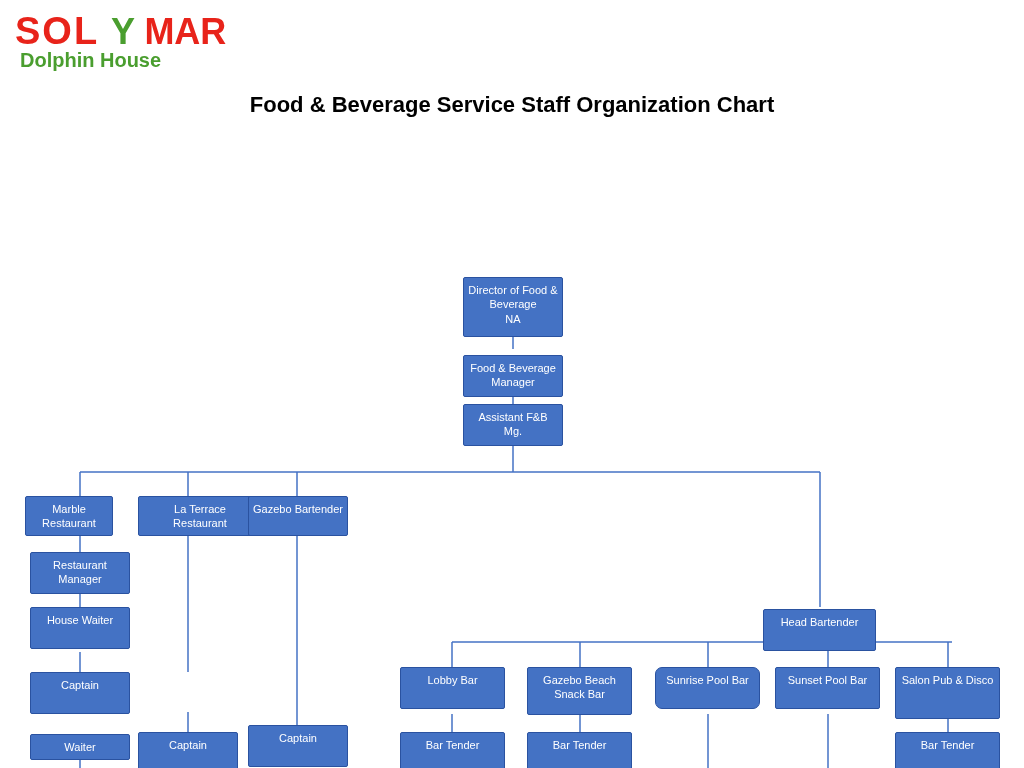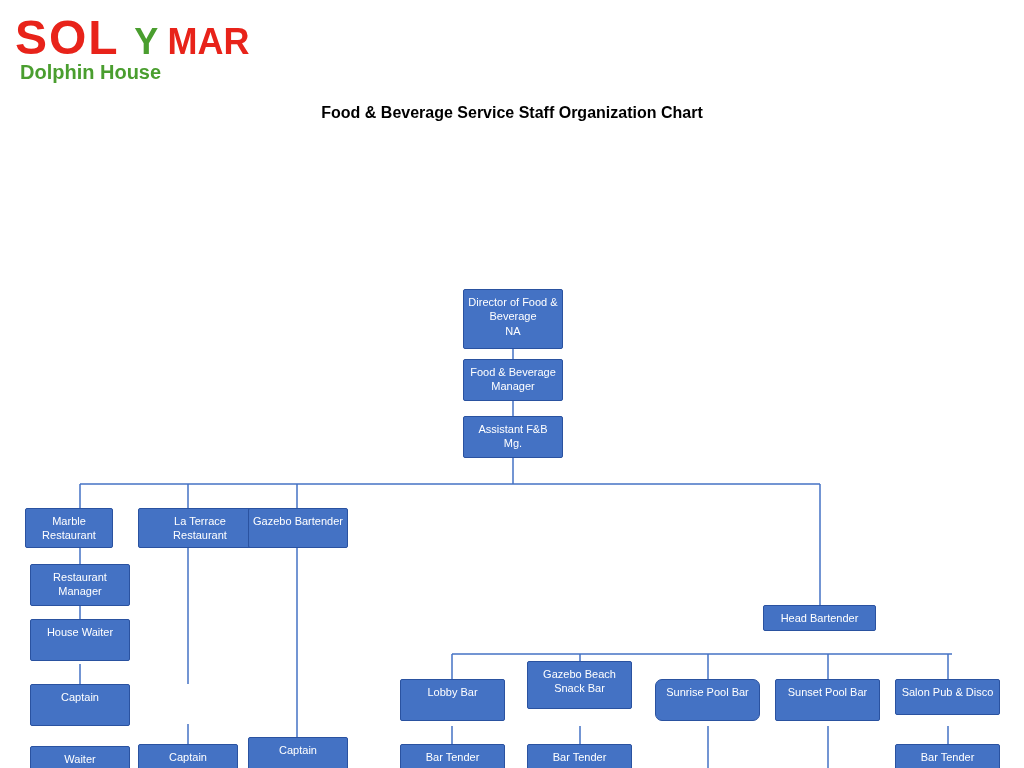--- a/index.html
+++ b/index.html
@@ -1,24 +1,24 @@
 <!DOCTYPE html>
 <html><head>
   <meta charset="utf-8">
   <style>
     * { box-sizing: border-box; margin: 0; padding: 0; }
     body { font-family: Arial, sans-serif; background: #fff; width: 1024px; min-height: 768px; overflow-x: hidden; }
 
     #logo-area { padding: 10px 15px; }
-    #logo-area .sol { color: #e8231a; font-size: 48px; font-weight: 900; letter-spacing: 2px; display: inline; }
+    #logo-area .sol { color: #e8231a; font-size: 38px; font-weight: 900; letter-spacing: 2px; display: inline; }
     #logo-area .ymar { color: #e8231a; font-size: 36px; font-weight: 900; }
     #logo-area .y-green { color: #4a9e2f; font-size: 36px; font-weight: 900; }
     #logo-area .dolphin { color: #4a9e2f; font-size: 20px; font-weight: bold; display: block; margin-top: -4px; margin-left: 5px; }
 
-    #chart-title { text-align: center; font-size: 16px; font-weight: bold; margin: 10px 0 32px 0; color: #000; }
+    #chart-title { text-align: center; font-size: 22px; font-weight: bold; margin: 10px 0 24px 0; color: #000; }
 
     .org-chart { position: relative; width: 1024px; padding-bottom: 20px; }
 
     .box {
       background: #4472c4;
       color: #fff;
       border: 1.5px solid #2a52a0;
       border-radius: 2px;
       text-align: center;
       font-size: 11px;
@@ -113,21 +113,21 @@
 
     <line x1="828" y1="572" x2="828" y2="650"></line>
 
     <line x1="948" y1="572" x2="948" y2="590"></line>
   </svg>
 
   <div class="box" style="left:463px; top:135px; width:100px; height:60px;text-align:center;">
     Director of Food &amp;<br>Beverage<br>NA
   </div>
 
-  <div class="box" style="left:463px; top:205px; width:100px; height:42px;">
+  <div class="box" style="left:463px; top:213px; width:100px; height:42px;">
     Food &amp; Beverage<br>Manager
   </div>
 
   <div class="box" style="left:463px; top:262px; width:100px; height:42px;">
     Assistant F&amp;B Mg.
   </div>
 
   <div class="box" style="left:25px; top:354px; width:88px; height:40px;">
     Marble Restaurant
   </div>
@@ -158,41 +158,41 @@
   </div>
 
   <div class="box" style="left:248px; top:583px; width:100px; height:42px;">
     Captain
   </div>
 
   <div class="box" style="left:30px; top:570px; width:100px; height:26px; top:592px;">
     Waiter
   </div>
 
-  <div class="box" style="left:763px; top:451px; width:113px; height:26px;">
+  <div class="box" style="left:763px; top:467px; width:113px; height:42px;">
     Head Bartender
   </div>
 
   <div class="box" style="left:400px; top:525px; width:105px; height:42px;">
     Lobby Bar
   </div>
 
-  <div class="box" style="left:527px; top:507px; width:105px; height:48px;">
+  <div class="box" style="left:527px; top:525px; width:105px; height:48px;">
     Gazebo Beach<br>Snack Bar
   </div>
 
   <div class="box" style="left:655px; top:525px; width:105px; height:42px;border-radius:7px;">
     Sunrise Pool Bar
   </div>
 
   <div class="box" style="left:775px; top:525px; width:105px; height:42px;">
     Sunset Pool Bar
   </div>
 
-  <div class="box" style="left:895px; top:525px; width:105px; height:36px;">
+  <div class="box" style="left:895px; top:525px; width:105px; height:52px;">
     Salon Pub &amp; Disco
   </div>
 
   <div class="box" style="left:400px; top:590px; width:105px; height:42px;">
     Bar Tender
   </div>
 
   <div class="box" style="left:527px; top:590px; width:105px; height:42px;">
     Bar Tender
   </div>

